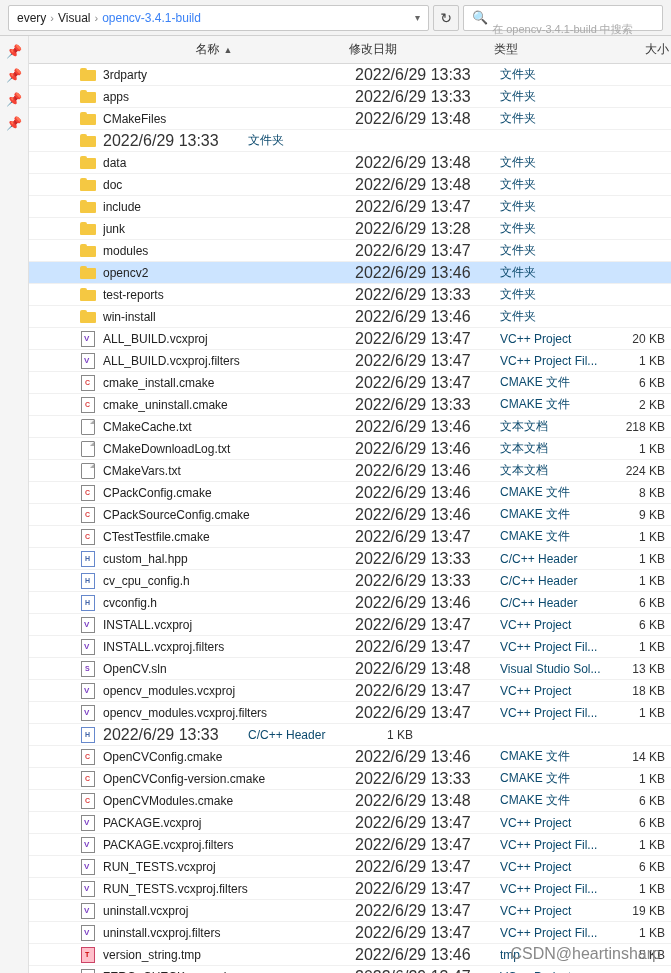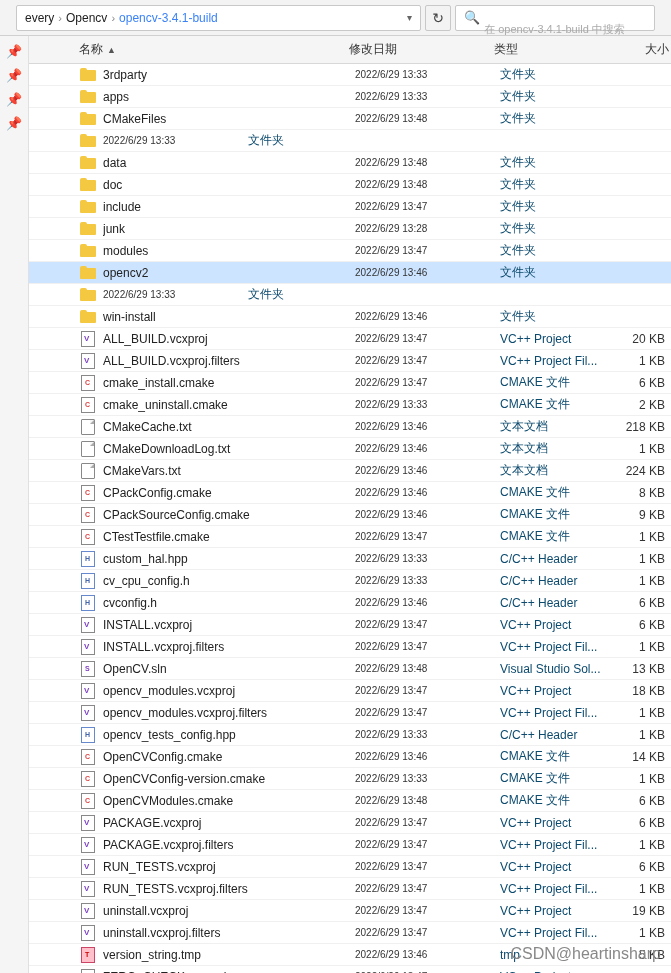--- a/index.html
+++ b/index.html
@@ -12,21 +12,21 @@
       min-height: 973px;
       overflow-x: hidden;
     }
 
     
     .top-bar {
       display: flex;
       align-items: center;
       background: #f3f3f3;
       border-bottom: 1px solid #d0d0d0;
-      padding: 4px 16px;
+      padding: 4px 8px;
       height: 36px;
       gap: 4px;
     }
     .breadcrumb-area {
       display: flex;
       align-items: center;
       flex: 1;
       background: white;
       border: 1px solid #c8c8c8;
       border-radius: 2px;
@@ -74,21 +74,21 @@
       display: flex;
       align-items: center;
       background: #f5f5f5;
       border-bottom: 1px solid #d8d8d8;
       padding: 4px 0 4px 50px;
       height: 28px;
       font-size: 12px;
       color: #333;
       user-select: none;
     }
-    .col-name { flex: 0 0 270px; display: flex; align-items: center; gap: 4px; cursor: pointer; }
+    .col-name { flex: 0 0 270px; display: flex; align-items: center; gap: 4px; cursor: pointer; justify-content: center; }
     .col-date { flex: 0 0 145px; }
     .col-type { flex: 0 0 115px; }
     .col-size { flex: 0 0 60px; text-align: right; }
 
     
     .file-list {
       background: white;
     }
 
     .file-row {
@@ -230,21 +230,21 @@
       top: 3px; left: 3px;
     }
 
     .file-name {
       flex: 0 0 252px;
       overflow: hidden;
       text-overflow: ellipsis;
       white-space: nowrap;
       font-size: 12px;
     }
-    .file-date { flex: 0 0 145px; font-size: 10px; color: #333; }
+    .file-date { flex: 0 0 145px; font-size: 16px; color: #333; }
     .file-type { flex: 0 0 115px; font-size: 12px; color: #0c4a6e; overflow: hidden; text-overflow: ellipsis; white-space: nowrap; }
     .file-size { flex: 0 0 60px; font-size: 12px; color: #333; text-align: right; padding-right: 10px; }
 
     
     .layout {
       display: flex;
     }
     .sidebar {
       width: 50px;
       background: #f5f5f5;
@@ -278,21 +278,21 @@
 
     .sort-arrow { font-size: 9px; color: #555; }
   </style>
 </head>
 <body>
 
 <div class="top-bar">
   <div class="breadcrumb-area">
     <span class="breadcrumb-item">every</span>
     <span class="breadcrumb-sep">›</span>
-    <span class="breadcrumb-item">Opencv</span>
+    <span class="breadcrumb-item">Visual</span>
     <span class="breadcrumb-sep">›</span>
     <span class="breadcrumb-item active">opencv-3.4.1-build</span>
     <span style="flex:1"></span>
     <span style="color:#666;font-size:10px;">▾</span>
   </div>
   <div class="top-bar-refresh">↻</div>
   <div class="search-area">
     <span class="search-icon">🔍</span>
     <span style="color:#aaa;font-size:11px;margin-top:24px;">在 opencv-3.4.1-build 中搜索</span>
   </div>
@@ -412,20 +412,21 @@
           </div>
           <div class="file-name">opencv2</div>
           <div class="file-date">2022/6/29 13:46</div>
           <div class="file-type">文件夹</div>
           <div class="file-size"></div>
         </div>
         <div class="file-row">
           <div class="file-icon">
             <div class="icon-folder"></div>
           </div>
+          <div class="file-name">test-reports</div>
           <div class="file-date">2022/6/29 13:33</div>
           <div class="file-type">文件夹</div>
           <div class="file-size"></div>
         </div>
         <div class="file-row">
           <div class="file-icon">
             <div class="icon-folder"></div>
           </div>
           <div class="file-name">win-install</div>
           <div class="file-date">2022/6/29 13:46</div>
@@ -591,21 +592,20 @@
           </div>
           <div class="file-name">opencv_modules.vcxproj.filters</div>
           <div class="file-date">2022/6/29 13:47</div>
           <div class="file-type">VC++ Project Fil...</div>
           <div class="file-size">1 KB</div>
         </div>
         <div class="file-row">
           <div class="file-icon">
             <div class="icon-header"></div>
           </div>
-          <div class="file-name">opencv_tests_config.hpp</div>
           <div class="file-date">2022/6/29 13:33</div>
           <div class="file-type">C/C++ Header</div>
           <div class="file-size">1 KB</div>
         </div>
         <div class="file-row">
           <div class="file-icon">
             <div class="icon-cmake"></div>
           </div>
           <div class="file-name">OpenCVConfig.cmake</div>
           <div class="file-date">2022/6/29 13:46</div>

